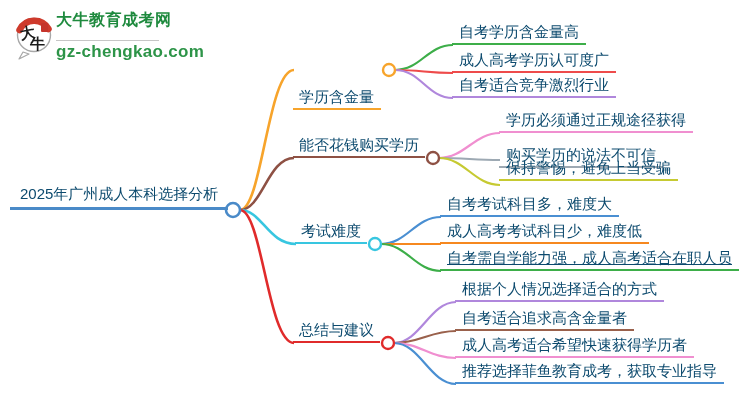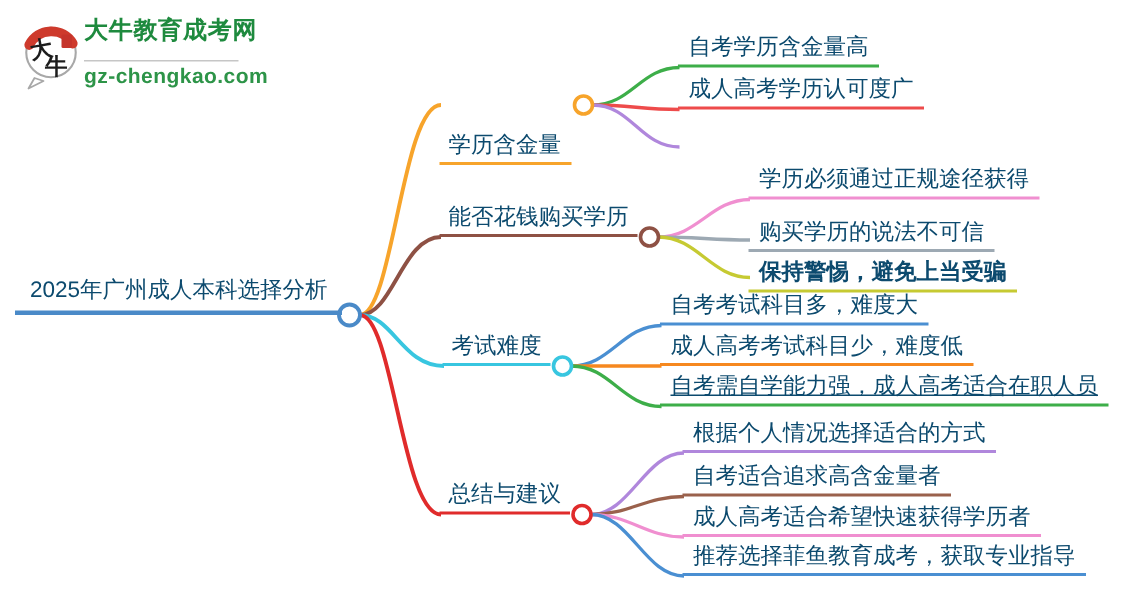--- a/index.html
+++ b/index.html
@@ -20,21 +20,21 @@
   .branch{padding:0 6px 1px 6px;}
   
   #logo{position:absolute;left:12px;top:10px;width:170px;height:52px;}
   #logo-icon{position:absolute;left:2px;top:4px;}
   #logo-title{
     position:absolute;left:44px;top:0;font-size:16px;font-weight:bold;
     color:#1e8a3e;letter-spacing:0.5px;white-space:nowrap;
   }
   #logo-divider{position:absolute;left:44px;top:30px;width:103px;height:1px;background:#c6c6c6;}
   #logo-url{
-    position:absolute;left:44px;top:32px;font-size:14px;font-weight:bold;
+    position:absolute;left:44px;top:32px;font-size:17px;font-weight:bold;
     color:#2d9448;letter-spacing:0.3px;white-space:nowrap;
   }
 </style>
 </head>
 <body>
 
 <div id="canvas">
 
   <svg id="wires" viewBox="0 0 750 410" fill="none">
 
@@ -83,24 +83,25 @@
 
   <div class="node root" style="left: 10px; top: 183px; border-bottom-color: rgb(74, 138, 200);">2025年广州成人本科选择分析</div>
 
   <div class="node branch" style="left: 293px; top: 47px; width: 88px; border-bottom-color: rgb(247, 164, 43); margin-top: 40px;">学历含金量</div>
   <div class="node branch" style="left: 293px; top: 135px; width: 132px; border-bottom-color: rgb(142, 81, 68);">能否花钱购买学历</div>
   <div class="node branch" style="left: 293px; top: 320px; width: 87px; border-bottom-color: rgb(224, 43, 43);">总结与建议</div>
   <div class="node branch" style="left: 295px; top: 221px; width: 72px; border-bottom-color: rgb(56, 198, 224);">考试难度</div>
 
   <div class="node" style="left: 452px; top: 22px; border-bottom-color: rgb(61, 174, 73);">自考学历含金量高</div>
   <div class="node" style="left: 452px; top: 50px; border-bottom-color: rgb(238, 75, 75);">成人高考学历认可度广</div>
+  <div class="node" style="left: 452px; top: 75px; border-bottom-color: rgb(176, 135, 220);">自考适合竞争激烈行业</div>
 
   <div class="node" style="left: 499px; top: 110px; border-bottom-color: rgb(240, 143, 208);">学历必须通过正规途径获得</div>
   <div class="node" style="left: 499px; top: 145px; border-bottom-color: rgb(157, 169, 179);">购买学历的说法不可信</div>
-  <div class="node" style="left: 499px; top: 172px; border-bottom-color: rgb(198, 202, 50); font-weight: bold;">保持警惕，避免上当受骗</div>
+  <div class="node" style="left: 499px; top: 158px; border-bottom-color: rgb(198, 202, 50);">保持警惕，避免上当受骗</div>
 
   <div class="node" style="left: 440px; top: 194px; border-bottom-color: rgb(74, 143, 210);">自考考试科目多，难度大</div>
   <div class="node" style="left: 440px; top: 221px; border-bottom-color: rgb(246, 136, 31);">成人高考考试科目少，难度低</div>
   <div class="node" style="left: 440px; top: 248px; border-bottom-color: rgb(61, 174, 73); text-decoration: underline;">自考需自学能力强，成人高考适合在职人员</div>
 
   <div class="node" style="left: 455px; top: 279px; border-bottom-color: rgb(176, 135, 220);">根据个人情况选择适合的方式</div>
   <div class="node" style="left: 455px; top: 308px; border-bottom-color: rgb(154, 97, 76);">自考适合追求高含金量者</div>
   <div class="node" style="left: 455px; top: 335px; border-bottom-color: rgb(240, 143, 208);">成人高考适合希望快速获得学历者</div>
   <div class="node" style="left: 455px; top: 361px; border-bottom-color: rgb(74, 143, 210);">推荐选择菲鱼教育成考，获取专业指导</div>
 

